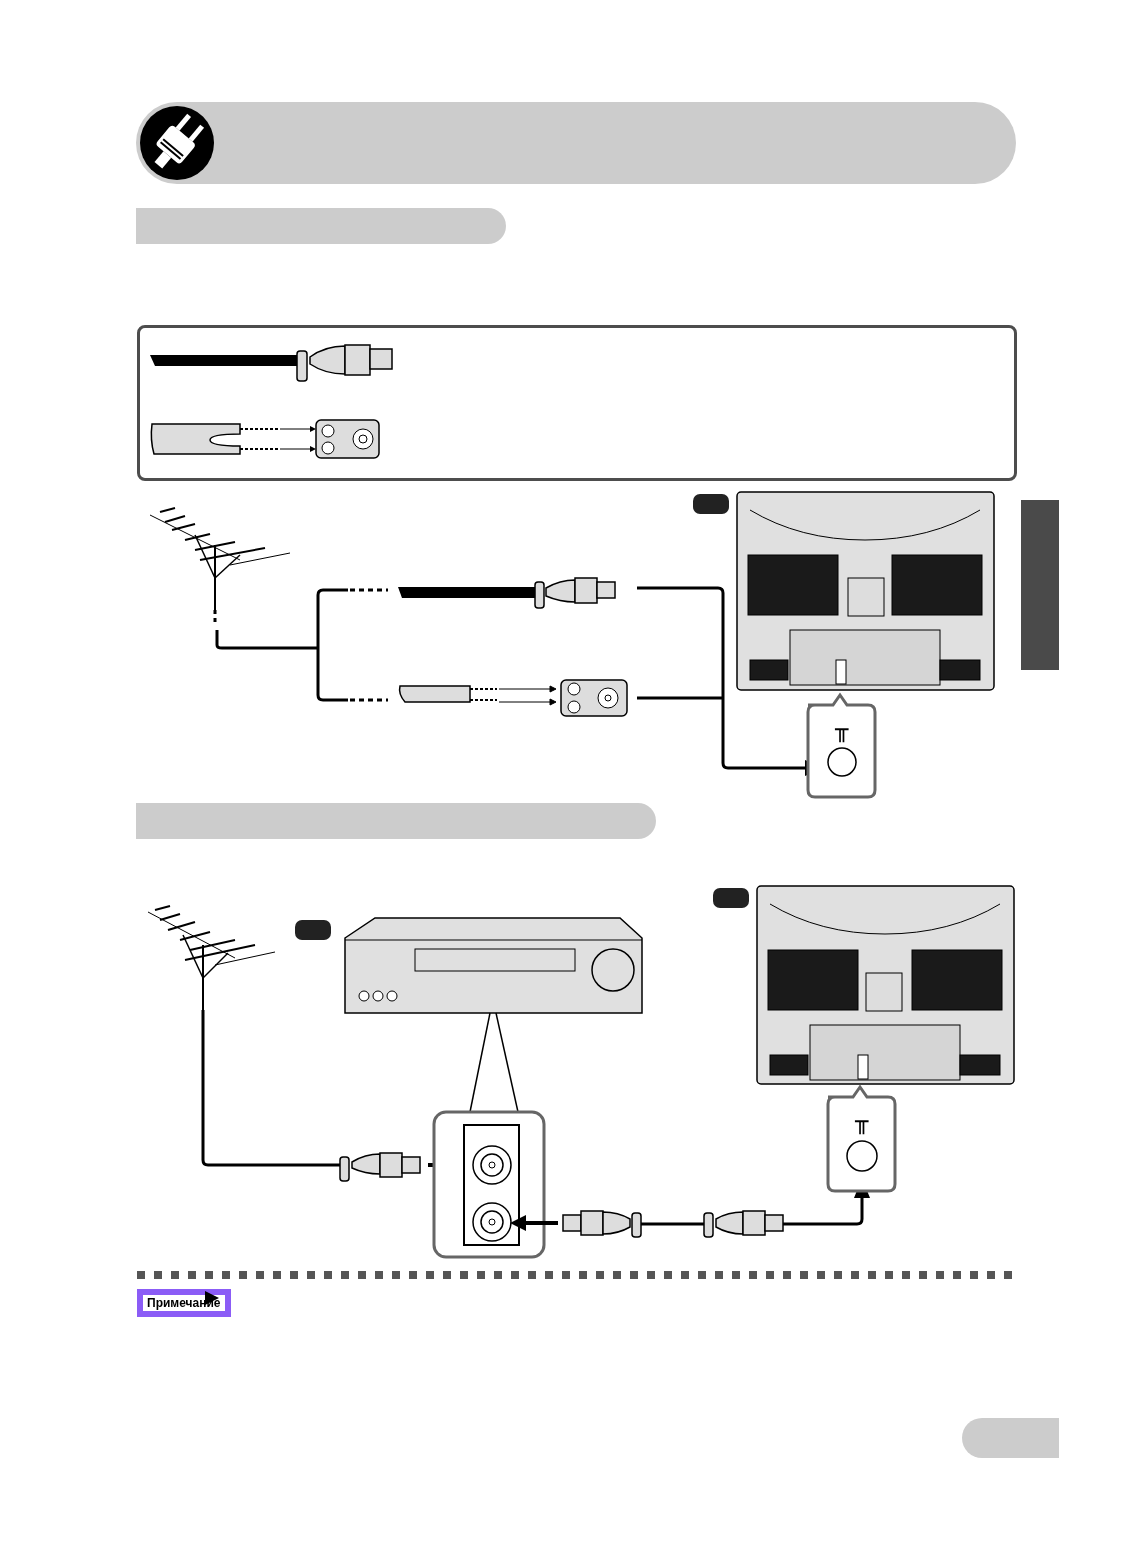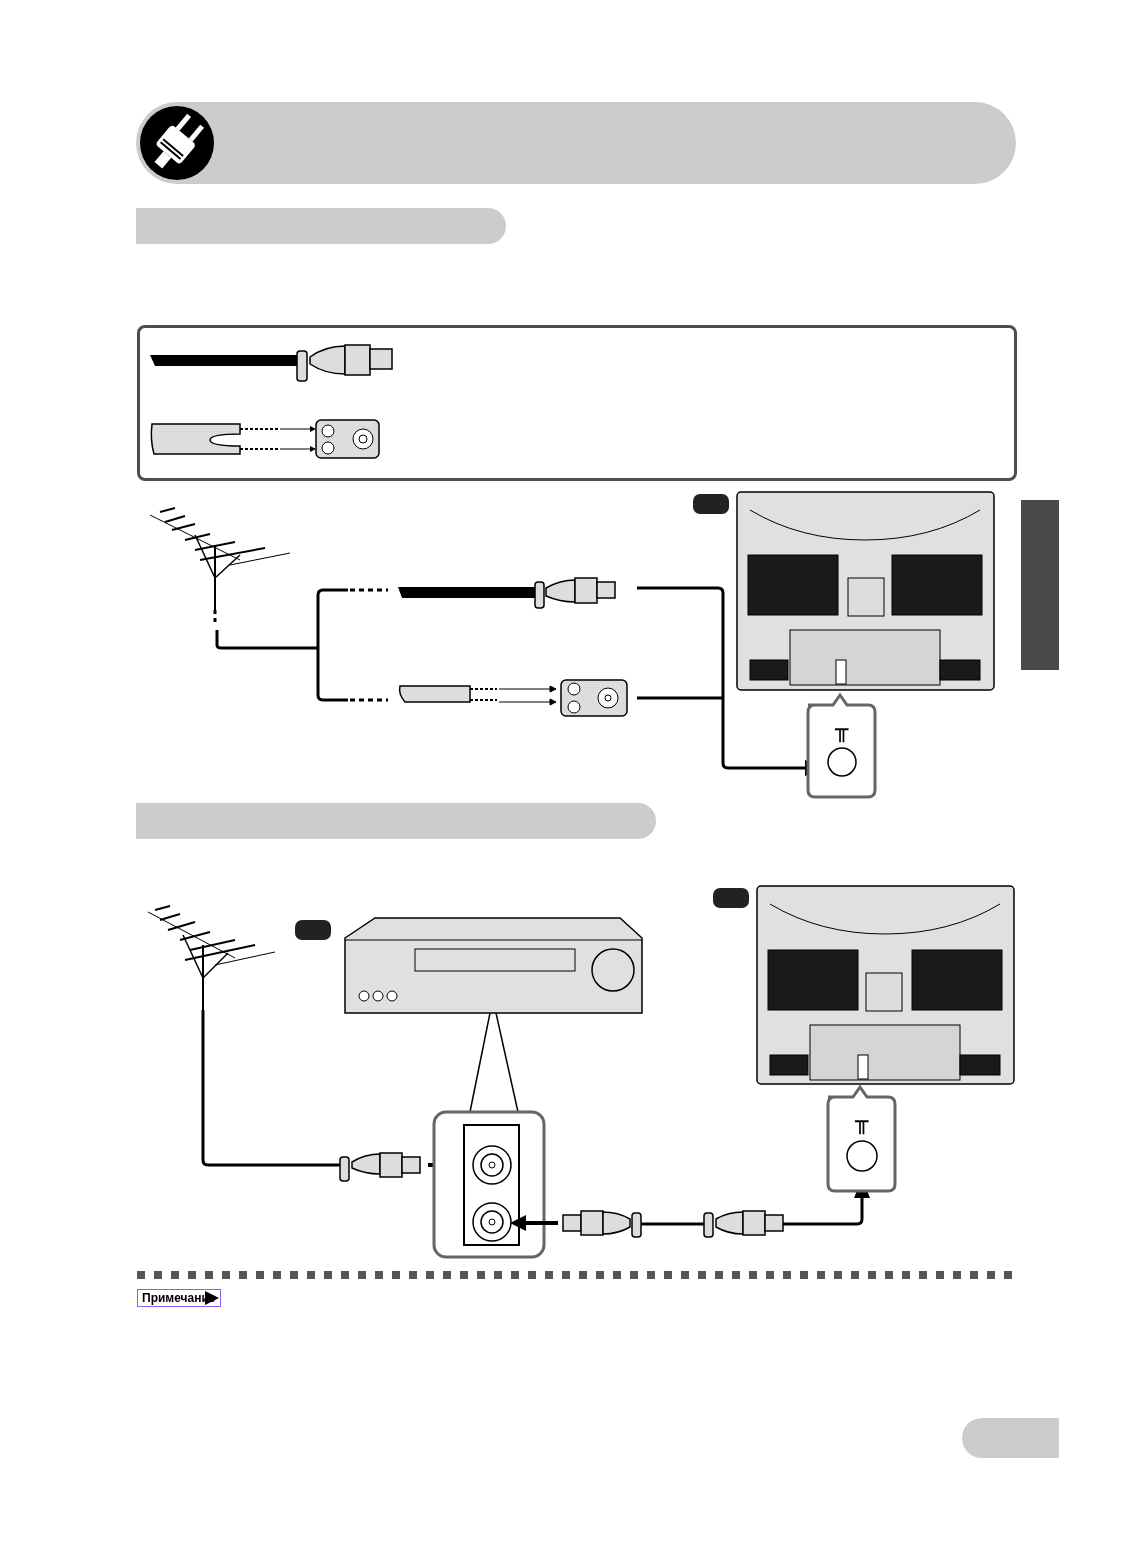--- a/index.html
+++ b/index.html
@@ -8,21 +8,21 @@
   .main-header{left:136px;top:102px;width:880px;height:82px;background:#cccccc;border-radius:41px;}
   .plug-circle{left:140px;top:106px;width:74px;height:74px;border-radius:50%;background:#000;}
   .sub-header{background:#cccccc;height:36px;border-radius:0 18px 18px 0;}
   .cable-box{left:137px;top:325px;width:874px;height:150px;border:3px solid #4d4d4d;border-radius:8px;}
   .side-tab{left:1021px;top:500px;width:38px;height:170px;background:#4a4a4a;}
   .page-num{left:962px;top:1418px;width:97px;height:40px;background:#cccccc;border-radius:20px 0 0 20px;}
   .badge{width:36px;height:20px;background:#222;border-radius:7px;}
   .dots{left:137px;top:1271px;width:880px;height:8px;
         background:repeating-linear-gradient(90deg,#555 0 8px,transparent 8px 17px);}
   .note{left:137px;top:1289px;height:16px;font-size:12px;font-weight:bold;color:#000;
-        border:1px solid #8b5cf6;padding:0 4px;line-height:16px;background:#fff;}
+        border:6px solid #8b5cf6;padding:0 4px;line-height:16px;background:#fff;}
   .note-arrow{left:205px;top:1291px;width:0;height:0;border-top:7px solid transparent;border-bottom:7px solid transparent;border-left:14px solid #000;}
   .port-glyph{font-size:22px;text-align:center;width:100%;color:#000;font-family:"DejaVu Sans",sans-serif;}
   svg{position:absolute;left:0;top:0;}
 </style>
 </head>
 <body>
 
 <div class="abs main-header">
   <span></span>
 </div>

